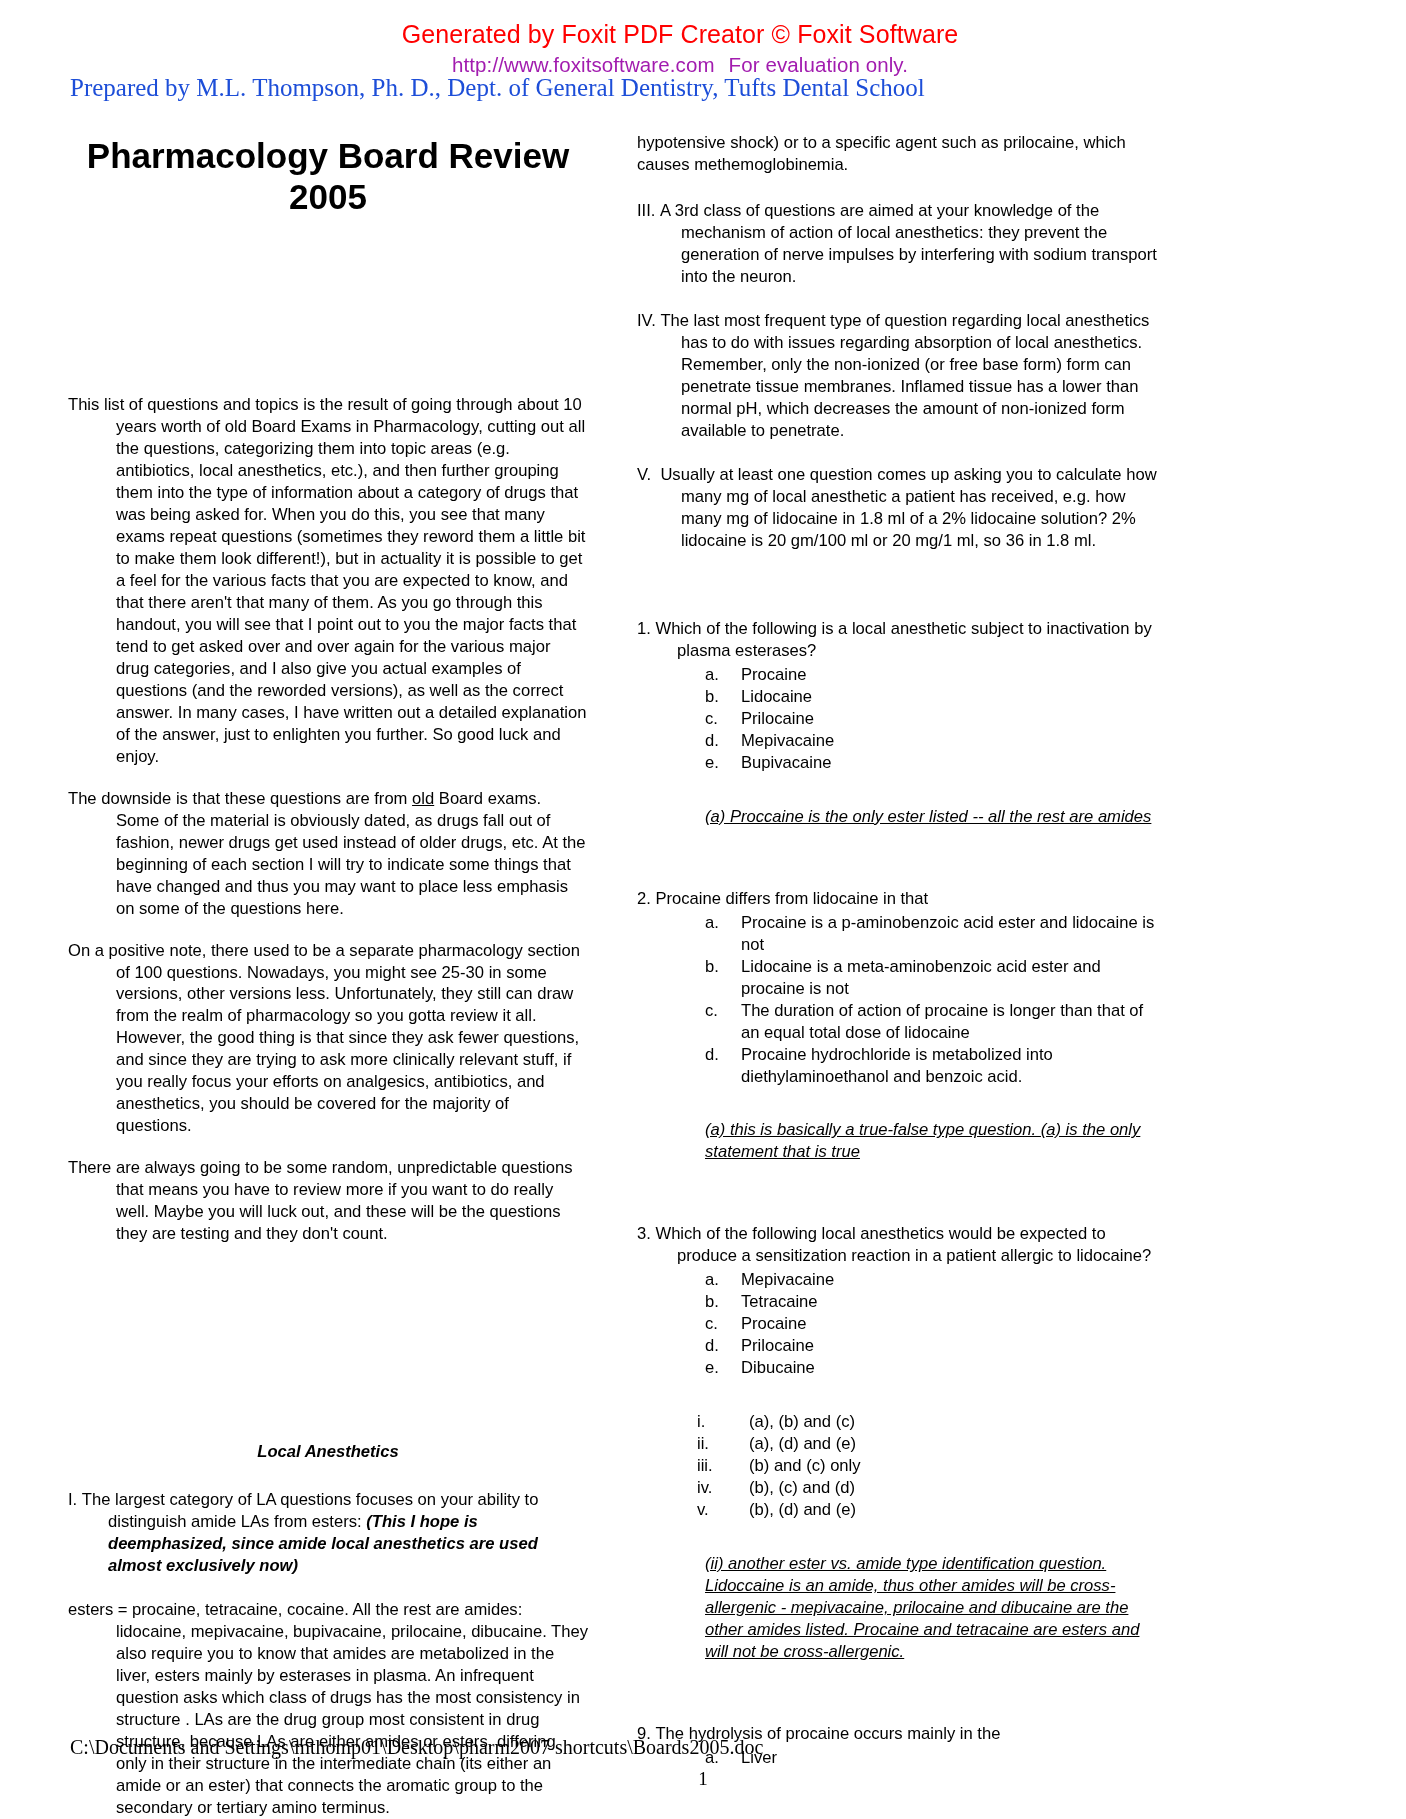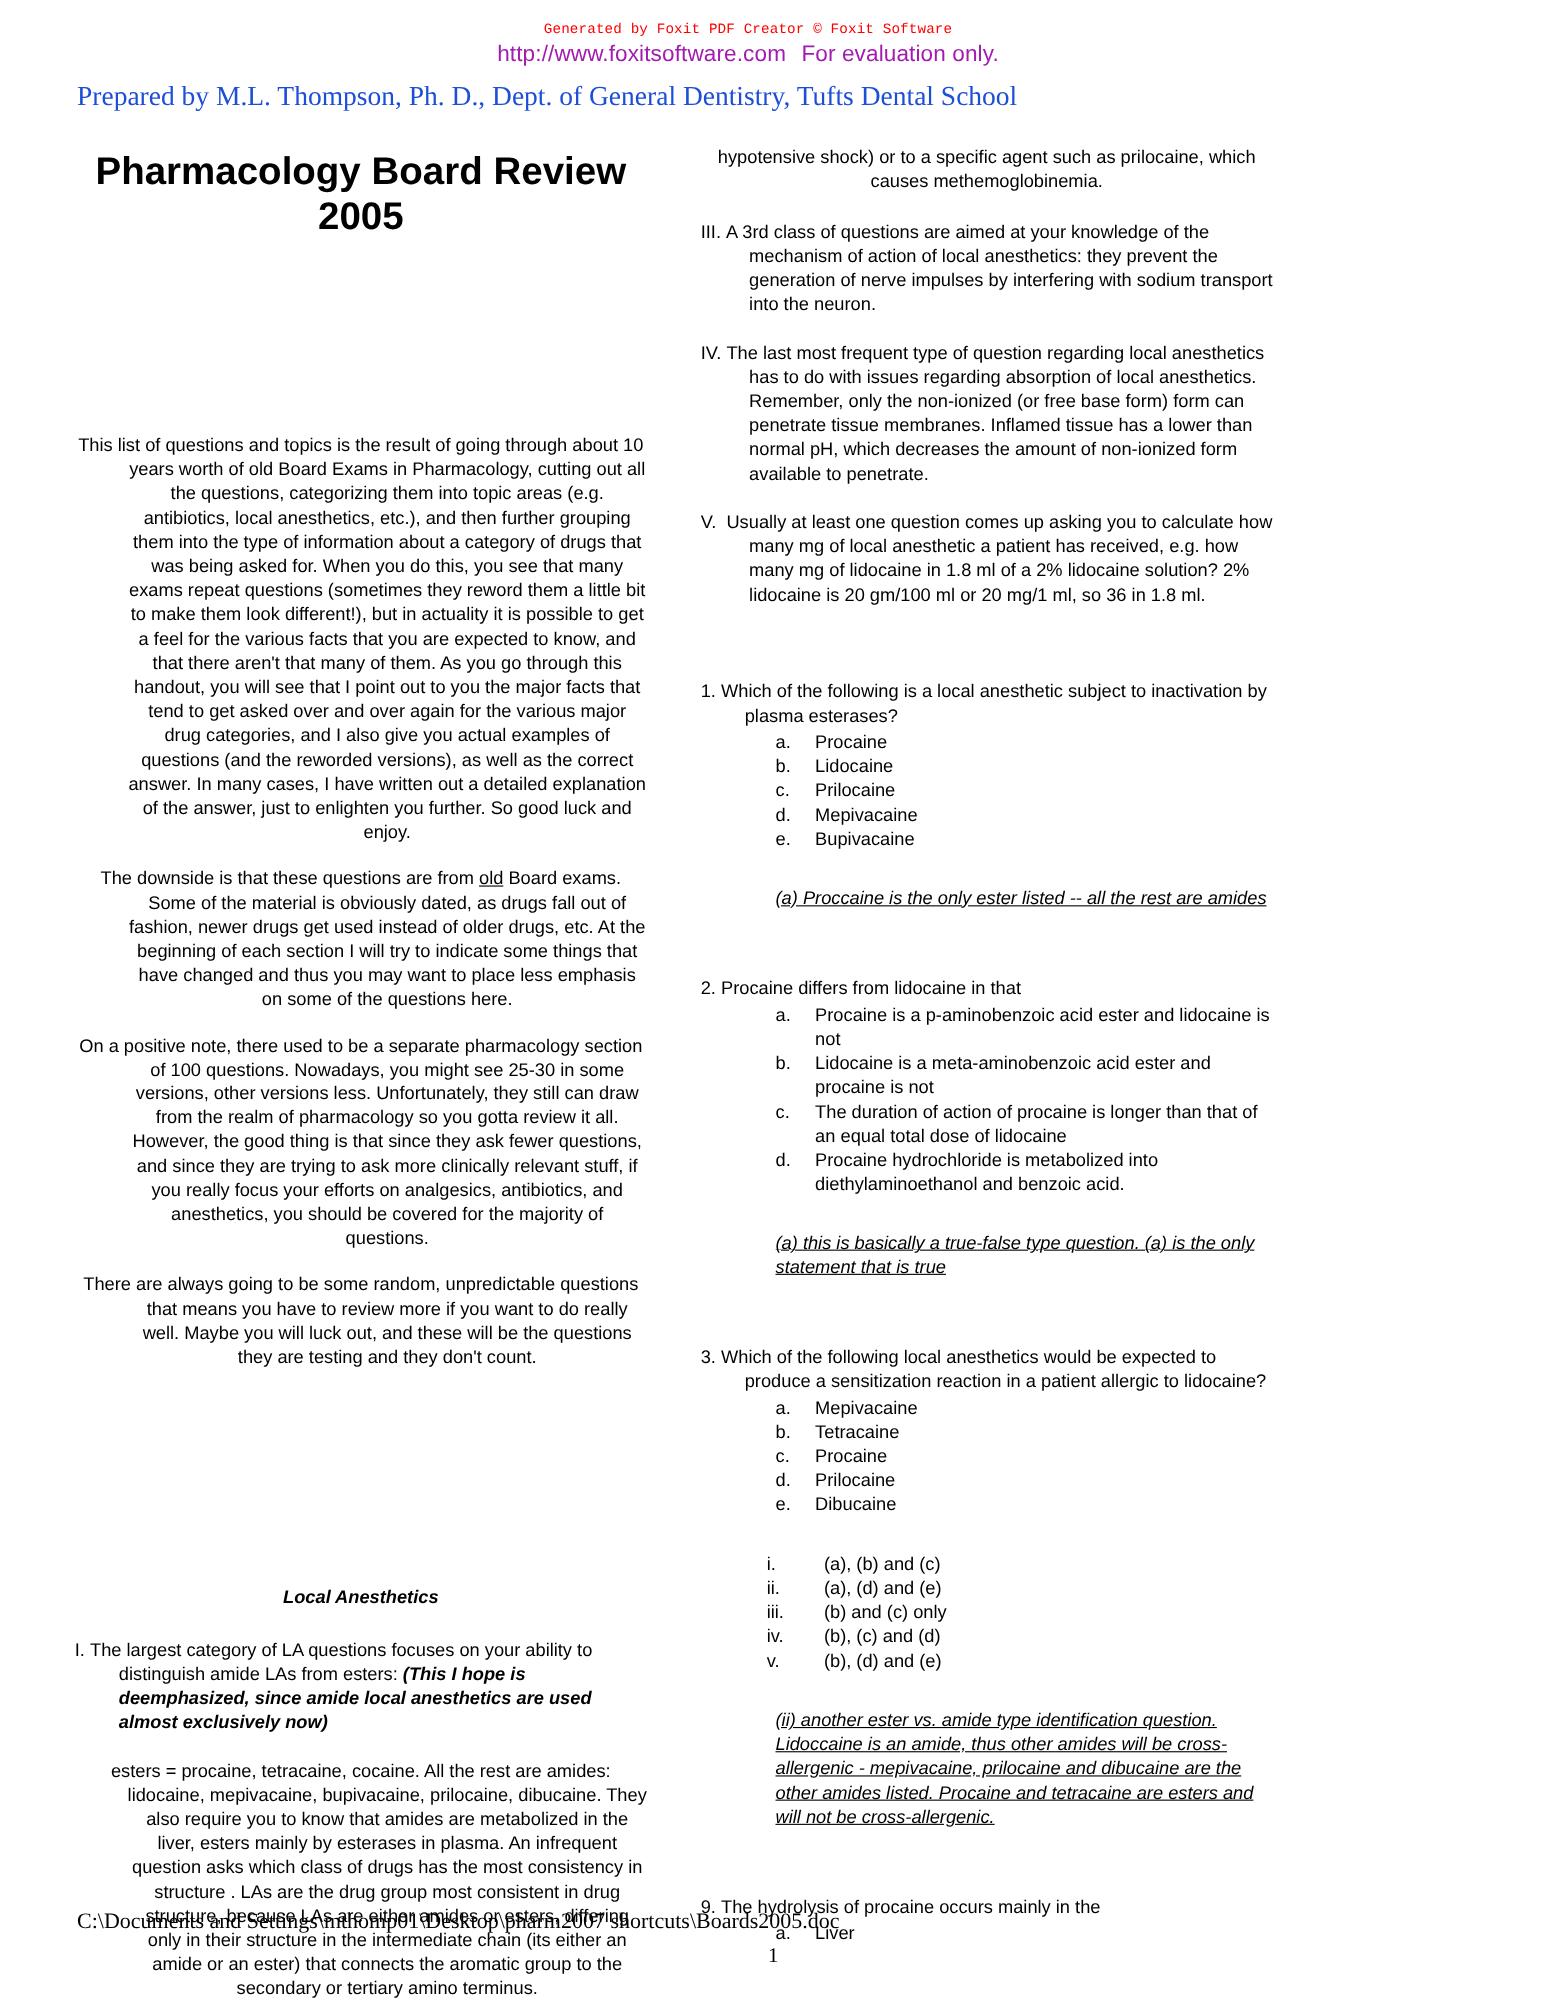--- a/index.html
+++ b/index.html
@@ -24,22 +24,22 @@
     top: 18px;
     left: 0;
     width: 1406px;
     text-align: center;
     line-height: 1.32;
     padding-right: 46px;
     box-sizing: border-box;
   }
   .foxit-line1 {
     color: #ff0000;
-    font-family: Liberation Mono, monospace;
-    font-size: 13px;
+    font-family: Liberation Sans, sans-serif;
+    font-size: 25px;
     letter-spacing: 0.1px;
     white-space: nowrap;
   }
   .foxit-line2 {
     color: #a21caf;
     font-family: "Liberation Sans", sans-serif;
     font-size: 20.5px;
     letter-spacing: 0.1px;
     white-space: nowrap;
   }
@@ -83,21 +83,21 @@
     margin: 0 0 0 0;
     padding-top: 4px;
   }
   .doc-title .t-year { display: block; }
 
   
   p.para {
     margin: 0 0 20px 0;
     padding-left: 48px;
     text-indent: -48px;
-    text-align: center;
+    text-align: left;
   }
   p.para:last-child { margin-bottom: 0; }
 
   .spacer-xl { height: 176px; }
   .spacer-sm { height: 16px; }
 
   
   .section-heading {
     font-weight: bold;
     font-size: 16.6px;

